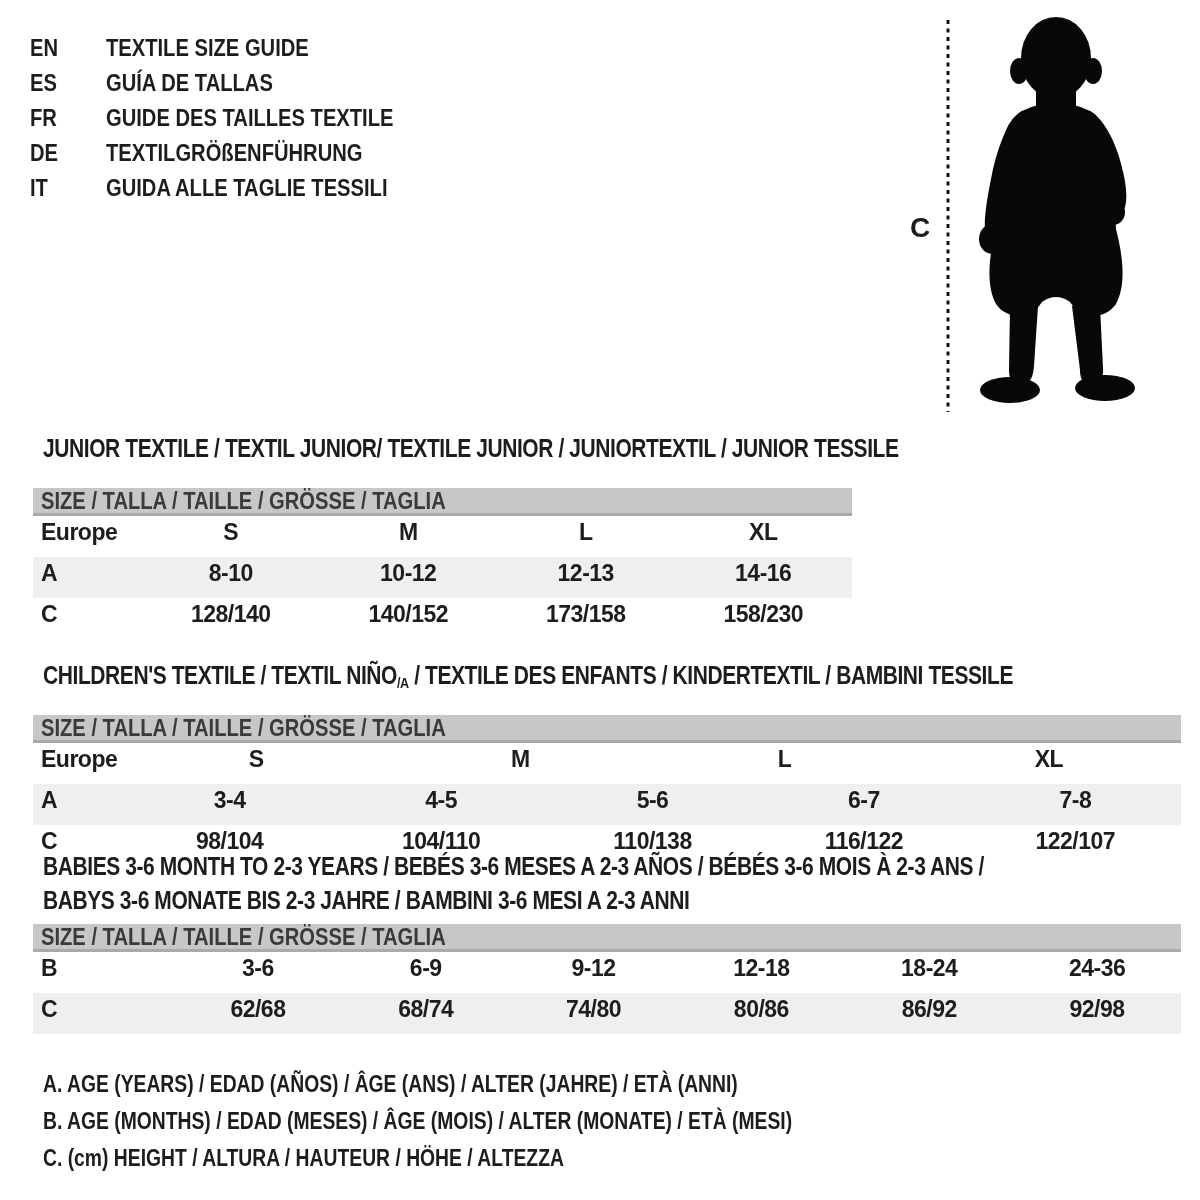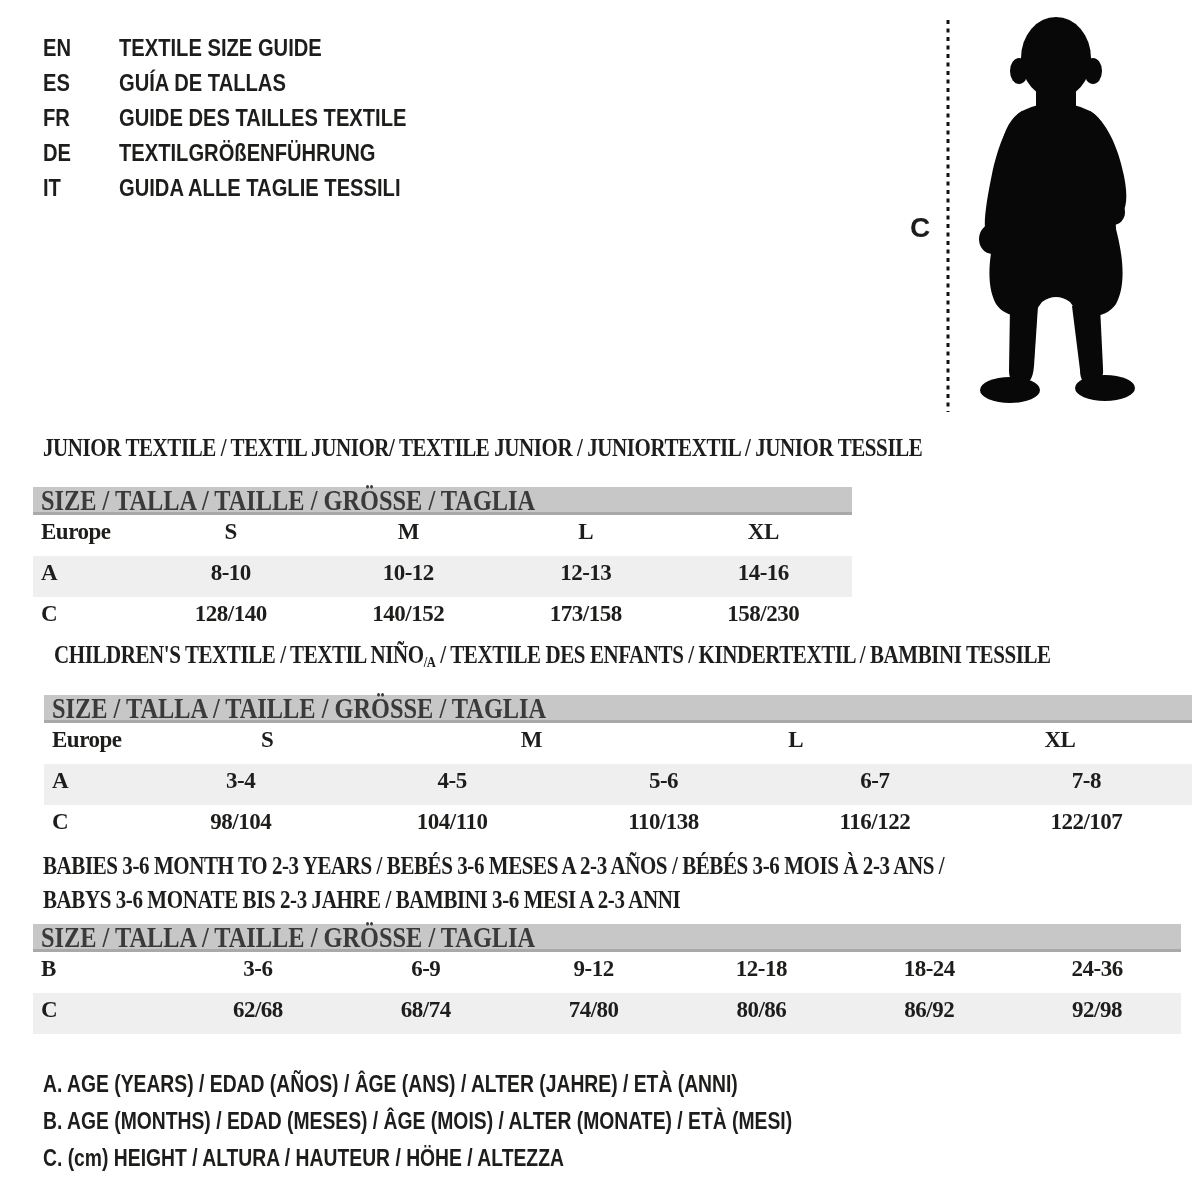--- a/index.html
+++ b/index.html
@@ -4,40 +4,40 @@
 <style>
   html,body{margin:0;padding:0;}
   body{
     width:1200px;height:1200px;position:relative;background:#ffffff;
     font-family:"Liberation Sans",sans-serif;color:#1d1d1b;overflow:hidden;
     -webkit-font-smoothing:antialiased;
   }
   .condense{display:inline-block;transform:scaleX(0.84);transform-origin:0 50%;white-space:nowrap;}
 
   
-  .langs{position:absolute;left:43px;top:30px;}
+  .langs{position:absolute;left:30px;top:30px;}
   .lang-row{display:flex;font-weight:bold;font-size:24px;line-height:35px;}
   .lang-code{width:76px;}
 
   
   .figure-svg{position:absolute;left:942px;top:12px;width:200px;height:402px;}
   .c-label{position:absolute;left:910px;top:212px;font-size:28px;font-weight:bold;}
 
   
-  .sec{position:absolute;font-family:Liberation Serif, serif;}
+  .sec{position:absolute;}
   .sec-junior{left:33px;top:434px;width:819px;}
-  .sec-children{left:33px;top:641px;width:1148px;margin-left:11px;}
+  .sec-children{left:33px;top:661px;width:1148px;}
   .sec-babies{left:33px;top:849px;width:1148px;}
   .sec-title{margin:0;padding-left:10px;font-size:25px;font-weight:bold;letter-spacing:-0.5px;white-space:nowrap;}
   .sec-title-line{display:block;line-height:34px;}
   .sub{font-size:15px;vertical-align:-4px;}
 
   .size-bar{
     background:#c7c7c7;border-bottom:3px solid #a9a9a9;height:25px;line-height:26px;
-    padding-left:8px;font-size:29px;font-weight:bold;color:#3a3a3a;white-space:nowrap;
+    padding-left:8px;font-size:24px;font-weight:bold;color:#3a3a3a;white-space:nowrap;
   }
   .sec-junior .size-bar{margin-top:25px;}
   .sec-children .size-bar{margin-top:24px;}
   .sec-babies .size-bar{margin-top:7px;}
 
   .trow{display:flex;height:41px;line-height:33px;font-size:23px;font-weight:bold;letter-spacing:-0.5px;}
   .trow.striped{background:#efefef;}
   .tlabel{padding-left:8px;box-sizing:border-box;}
   .sec-junior .tlabel{width:109px;}
   .sec-children .tlabel{width:91px;}

